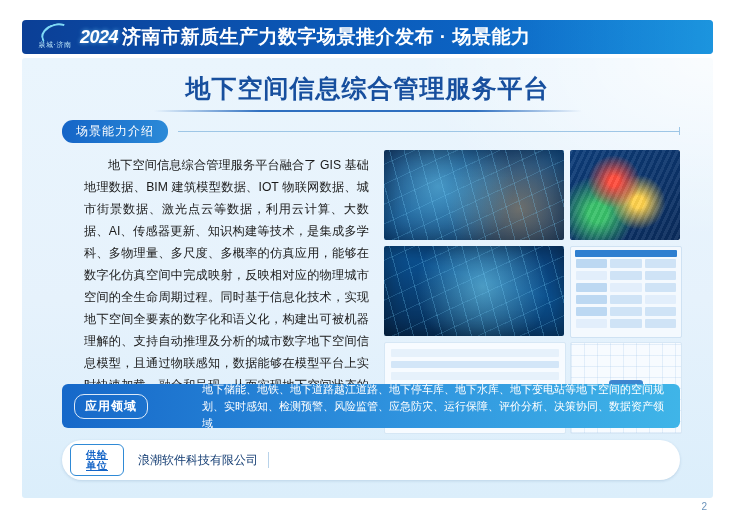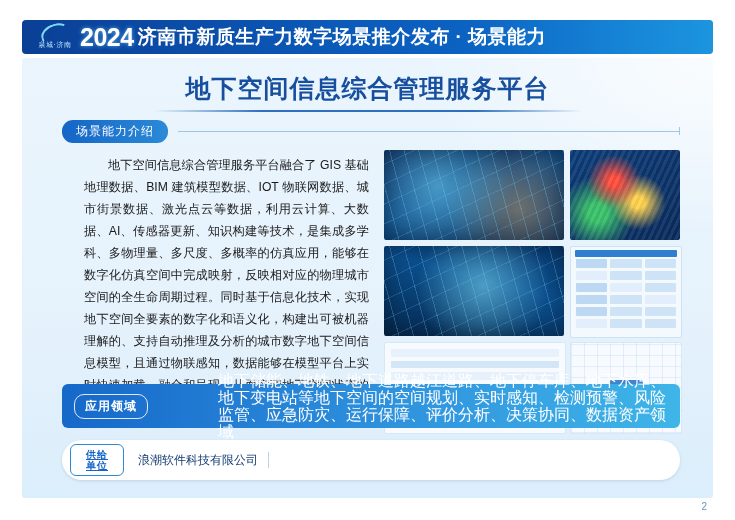--- a/index.html
+++ b/index.html
@@ -64,22 +64,23 @@
   }
   .logo-text {
     font-size: 7px;
     color: #bfe8fb;
     letter-spacing: 0.5px;
     margin-top: 1px;
   }
   .logo-year {
     position: relative;
     z-index: 2;
-    font-size: 25px;
-    font-weight: bold;
+    font-size: 18px;
+    font-weight: bold;
+    font-style: italic;
     color: #ffffff;
     letter-spacing: -0.5px;
     margin-left: 2px;
     text-shadow: 0 0 4px rgba(120,210,255,0.7);
   }
   .header-title {
     position: relative;
     z-index: 2;
     margin-left: 4px;
     font-size: 19px;
@@ -293,23 +294,23 @@
     color: #ffffff;
     font-size: 12px;
     font-weight: bold;
     letter-spacing: 1px;
     padding: 3px 10px;
     border: 1px solid rgba(255,255,255,0.85);
     border-radius: 10px;
     white-space: nowrap;
   }
   .apply-text {
-    margin-left: 28px;
+    margin-left: 12px;
     color: #ffffff;
-    font-size: 16px;
+    font-size: 11px;
     line-height: 17px;
   }
   
   .provider {
     position: absolute;
     left: 40px;
     top: 382px;
     width: 618px;
     height: 40px;
     background: #ffffff;

